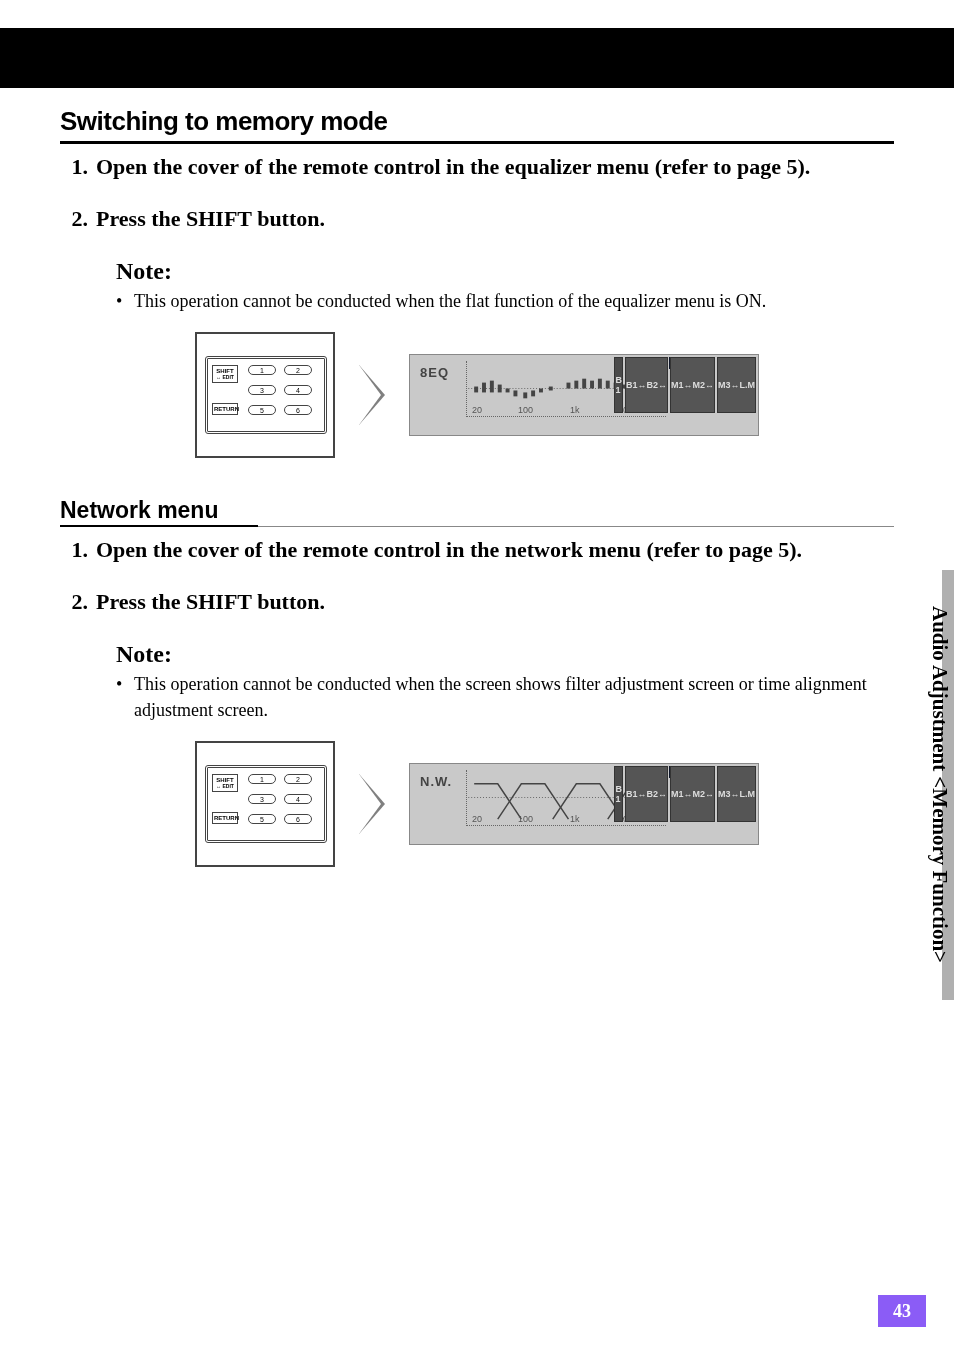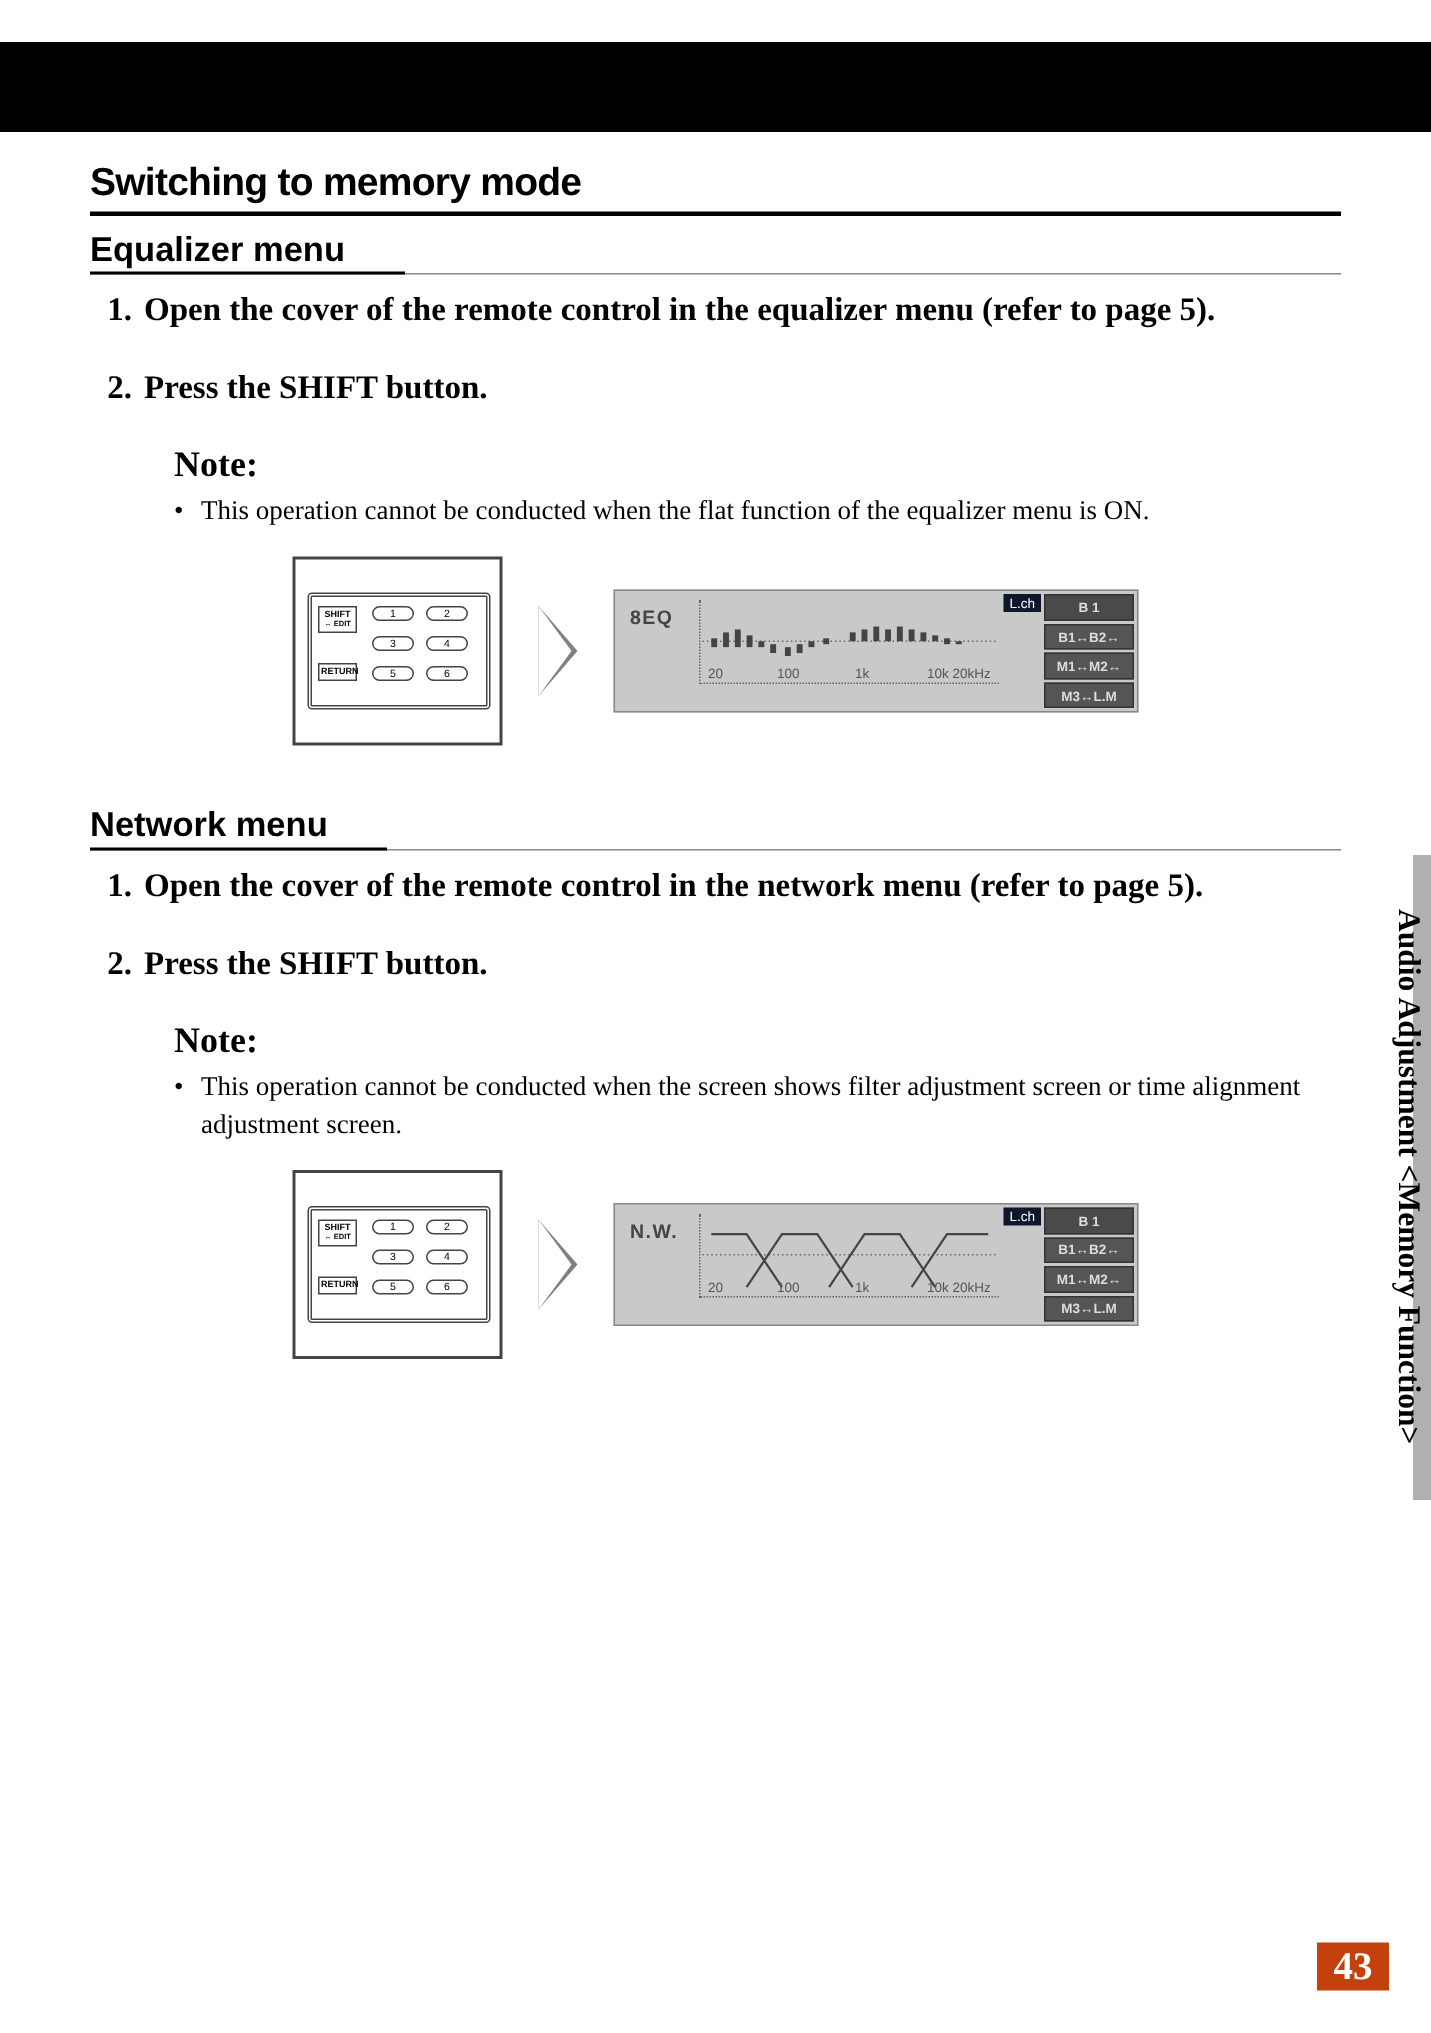--- a/index.html
+++ b/index.html
@@ -192,23 +192,23 @@
   }
   .screen-axis {
     position: absolute;
     bottom: 20px;
     font-size: 9px;
     color: #555;
   }
   .screen-right-panel {
     position: absolute;
     right: 2px; top: 2px;
-    width: 60px; height: 76px;
-    display: flex;
-    flex-direction: column;
+    width: 60px; height: 56px;
+    display: flex;
+    flex-direction: row;
     gap: 2px;
     justify-content: flex-end;
   }
   .panel-cell {
     flex: 1;
     background: #555;
     border: 1px solid #333;
     color: #ddd;
     font-size: 9px;
     display: flex;
@@ -249,46 +249,43 @@
     width: 12px;
     height: 430px;
     background: #b0b0b0;
   }
   .page-footer {
     position: absolute;
     bottom: 28px;
     right: 28px;
     width: 48px;
     height: 32px;
-    background: #c2410c;
+    background: #8b5cf6;
     color: #fff;
     font-family: 'Times New Roman', serif;
     font-weight: bold;
-    font-size: 26px;
+    font-size: 18px;
     display: flex;
     align-items: center;
     justify-content: center;
   }
   .eq-bars, .nw-lines {
     position: absolute;
     left: 0; top: 0; width: 100%; height: 100%;
   }
 </style>
 </head>
 <body>
 
 <div class="top-black-bar"></div>
 
 <div class="content">
 
   <h1 class="section-title first">Switching to memory mode</h1>
 
-  <div class="subsection-title-wrap">
-    <h2 class="subsection-title">Equalizer menu</h2>
-  </div>
 
   <div class="step">
     <div class="step-num">1.</div>
     <div class="step-body">
       <div class="step-title">Open the cover of the remote control in the equalizer menu (refer to page 5).</div>
     </div>
   </div>
 
   <div class="step">
     <div class="step-num">2.</div>

